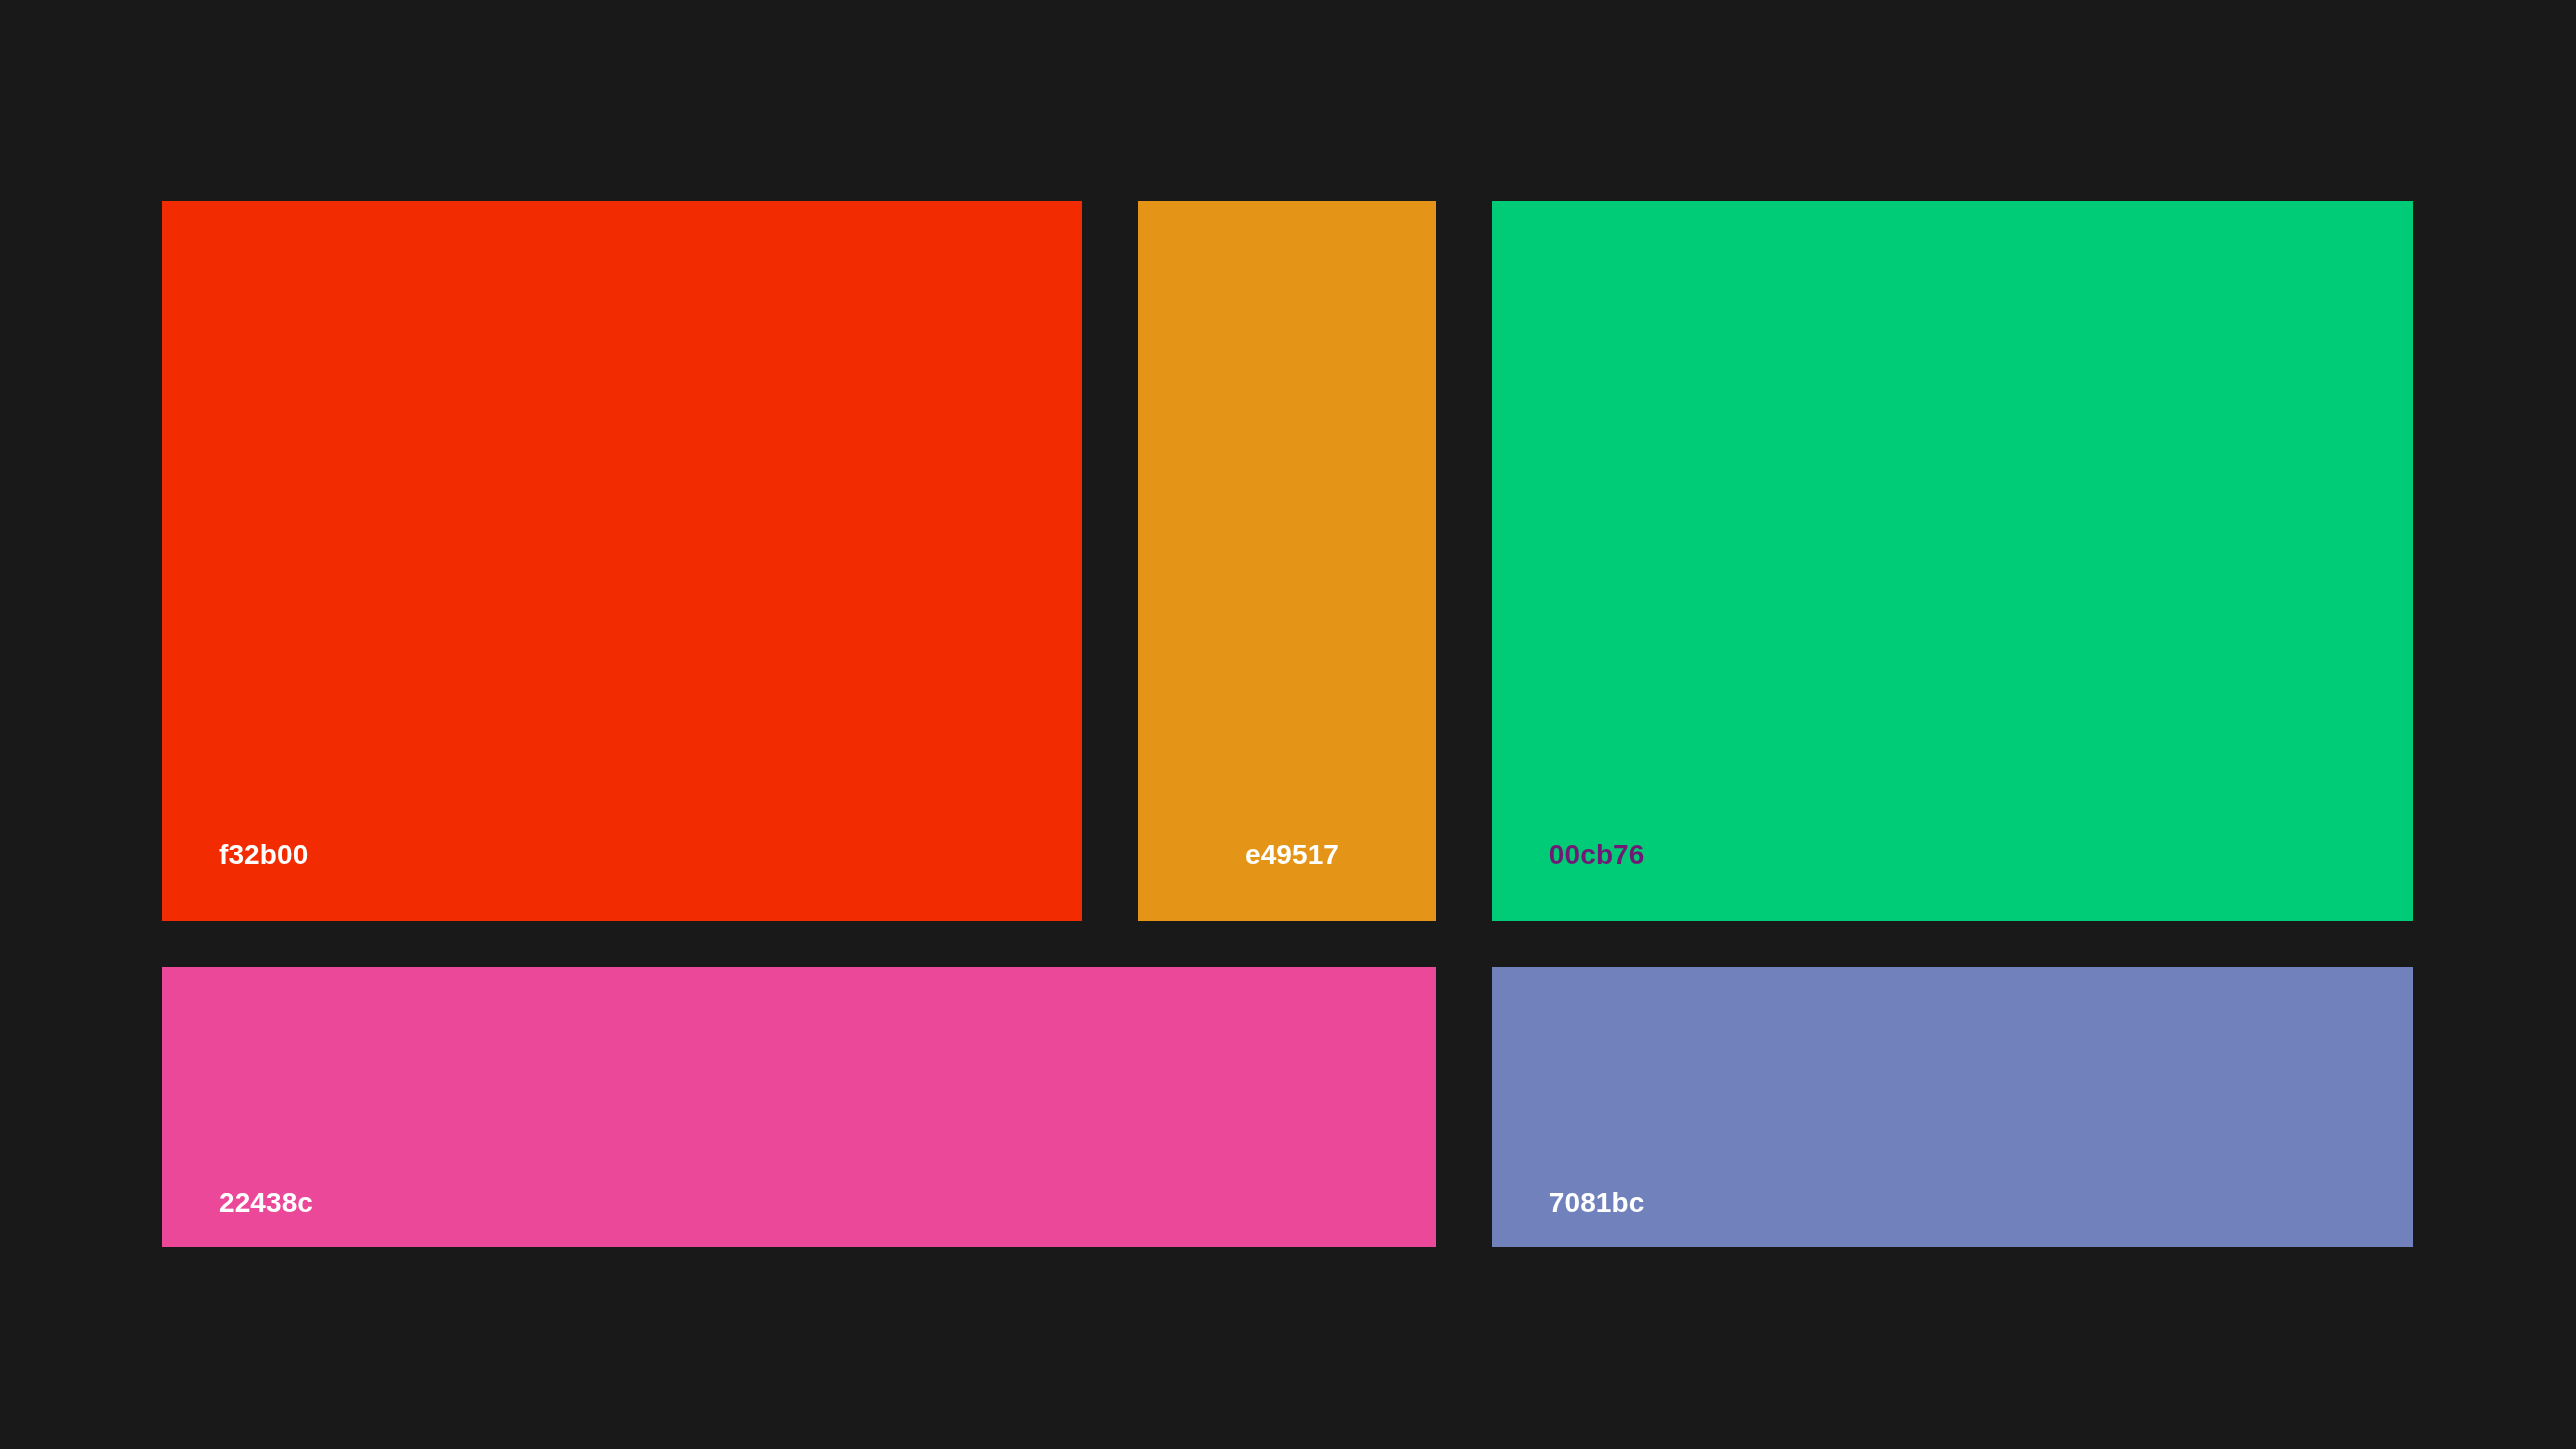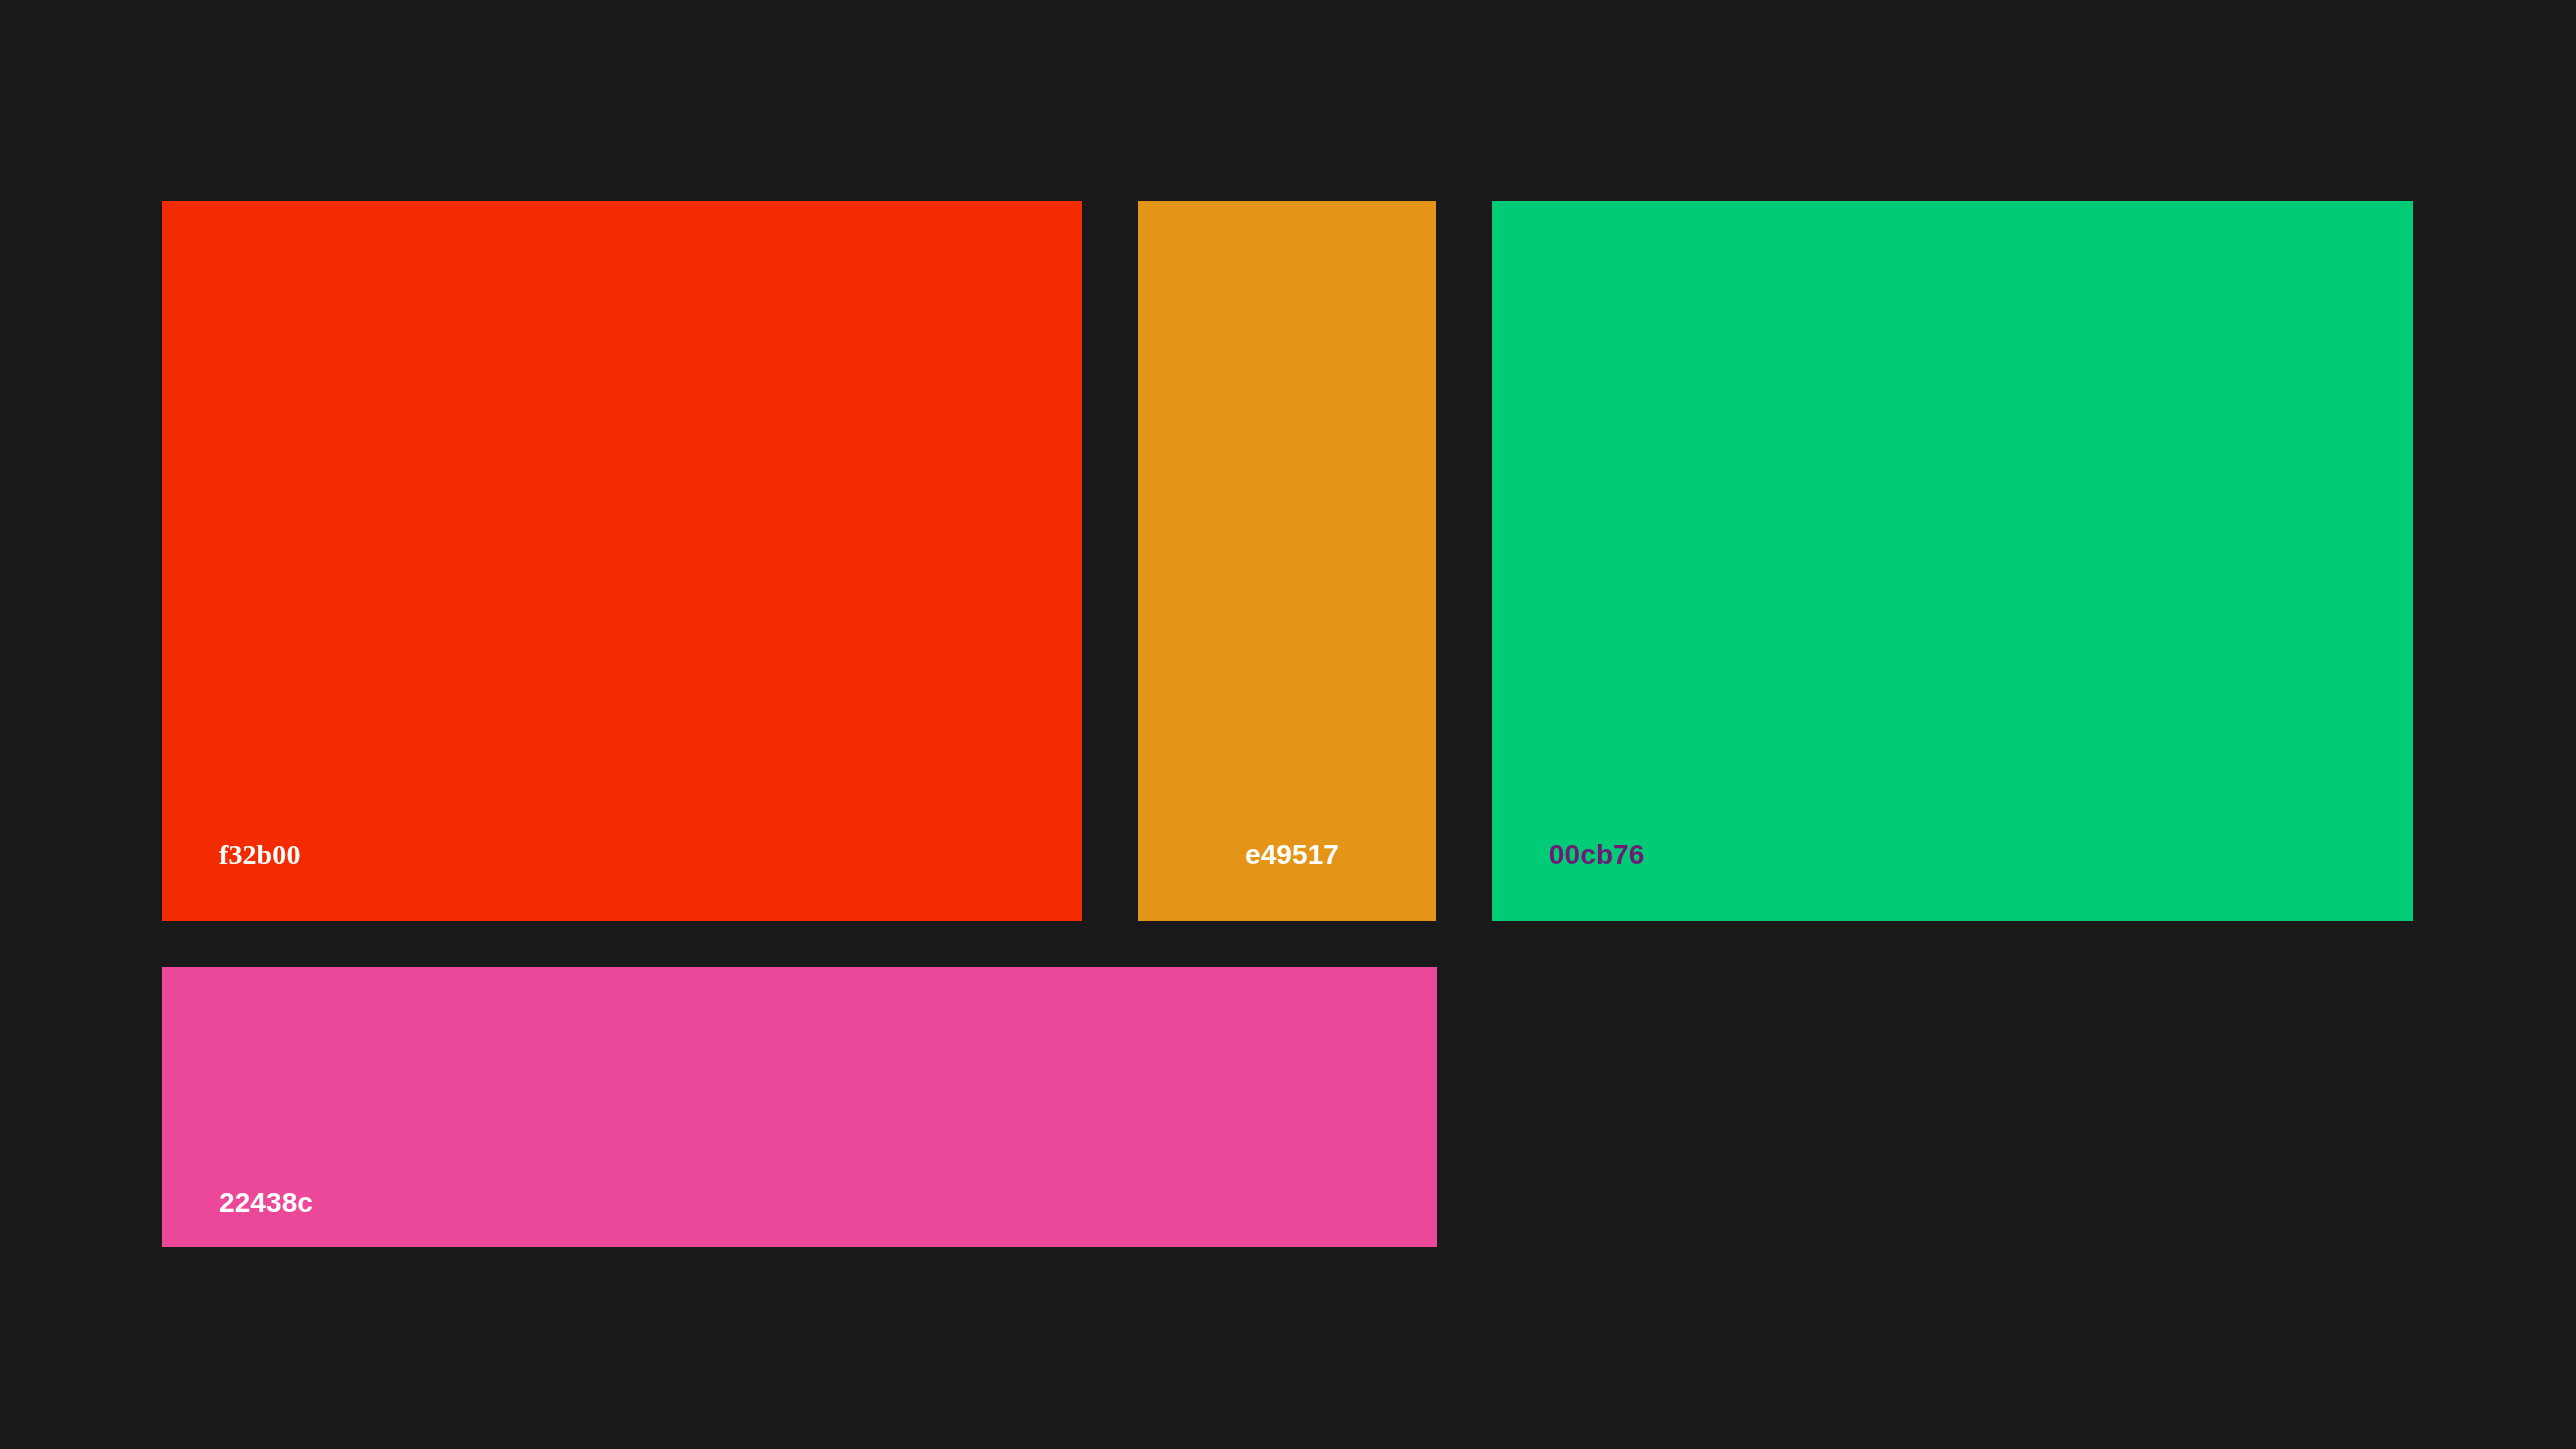--- a/index.html
+++ b/index.html
@@ -77,38 +77,41 @@
   }
 </style>
 </head>
 <body style="background-color: rgb(25, 25, 25);">
 
 <div id="swatch-board">
   <div class="swatch-grid">
 
     <div class="swatch-row swatch-row-primary">
 
-      <div class="swatch swatch-w-red" style="background-color: rgb(243, 43, 0); font-family: Liberation Serif, serif;">
+      <div class="swatch swatch-w-red" style="background-color: rgb(243, 43, 0);">
         <span class="swatch-label" style="color: rgb(255, 255, 255);">f32b00</span>
       </div>
 
       <div class="swatch swatch-w-amber" style="background-color: rgb(228, 149, 23);">
         <span class="swatch-label swatch-label-centered" style="color: rgb(255, 255, 255);">e49517</span>
       </div>
 
       <div class="swatch swatch-w-green" style="background-color: rgb(0, 203, 118);">
         <span class="swatch-label" style="color: #701a75;">00cb76</span>
       </div>
 
     </div>
 
     <div class="swatch-row swatch-row-secondary">
 
       <div class="swatch swatch-w-navy" style="background-color: #ec4899;">
         <span class="swatch-label" style="color: rgb(255, 255, 255);">22438c</span>
       </div>
 
+      <div class="swatch swatch-w-periwinkle" style="background-color: rgb(112, 129, 188);">
+        <span class="swatch-label" style="color: rgb(255, 255, 255);">7081bc</span>
+      </div>
 
     </div>
 
   </div>
 </div>
 
 
 </body></html>

